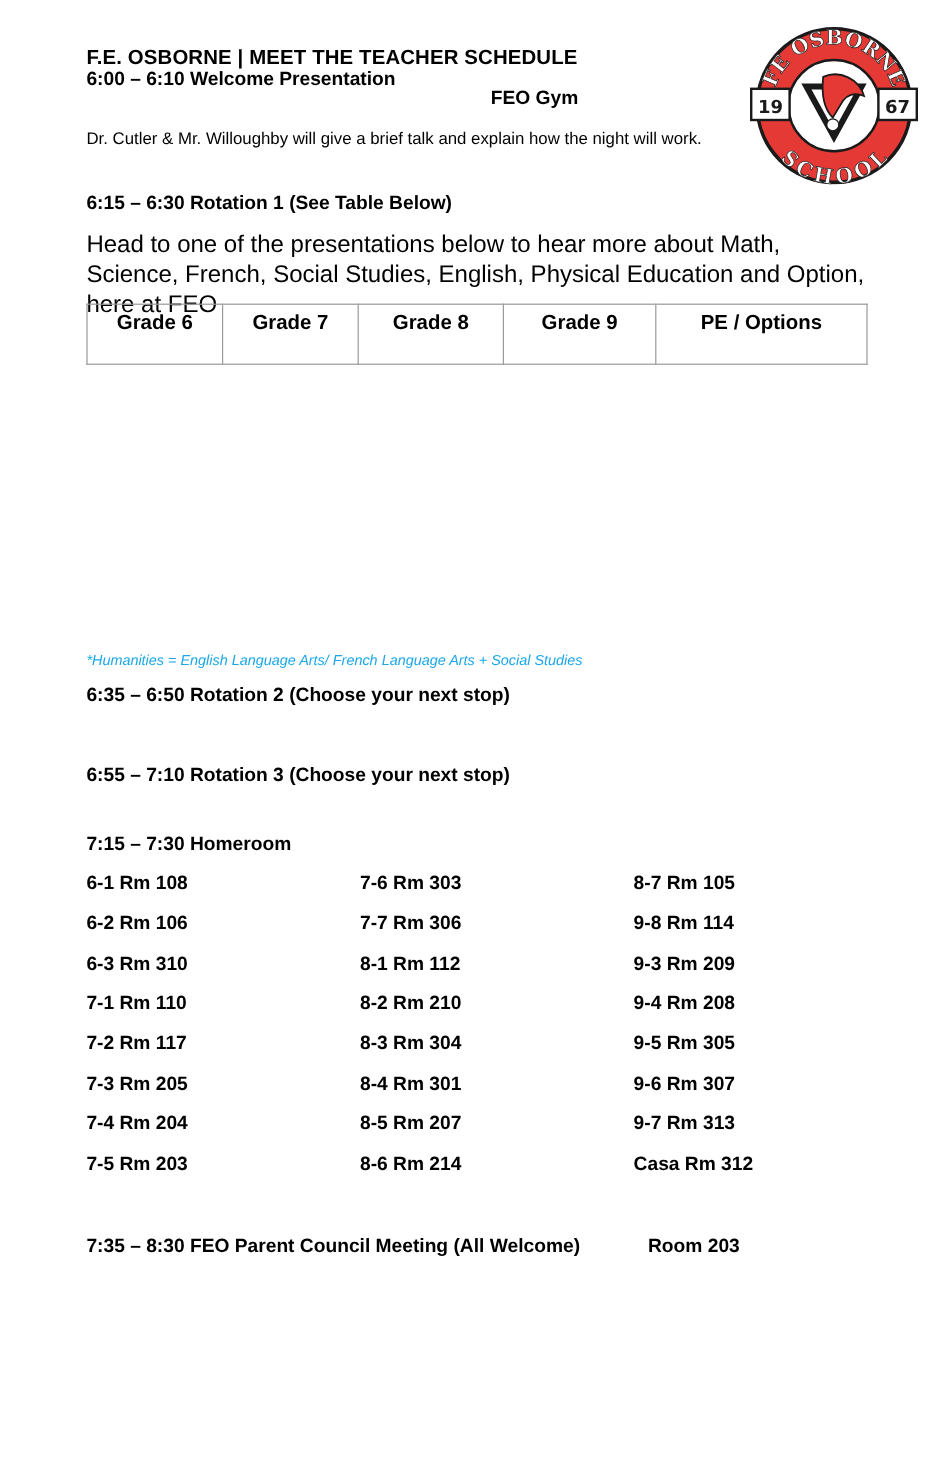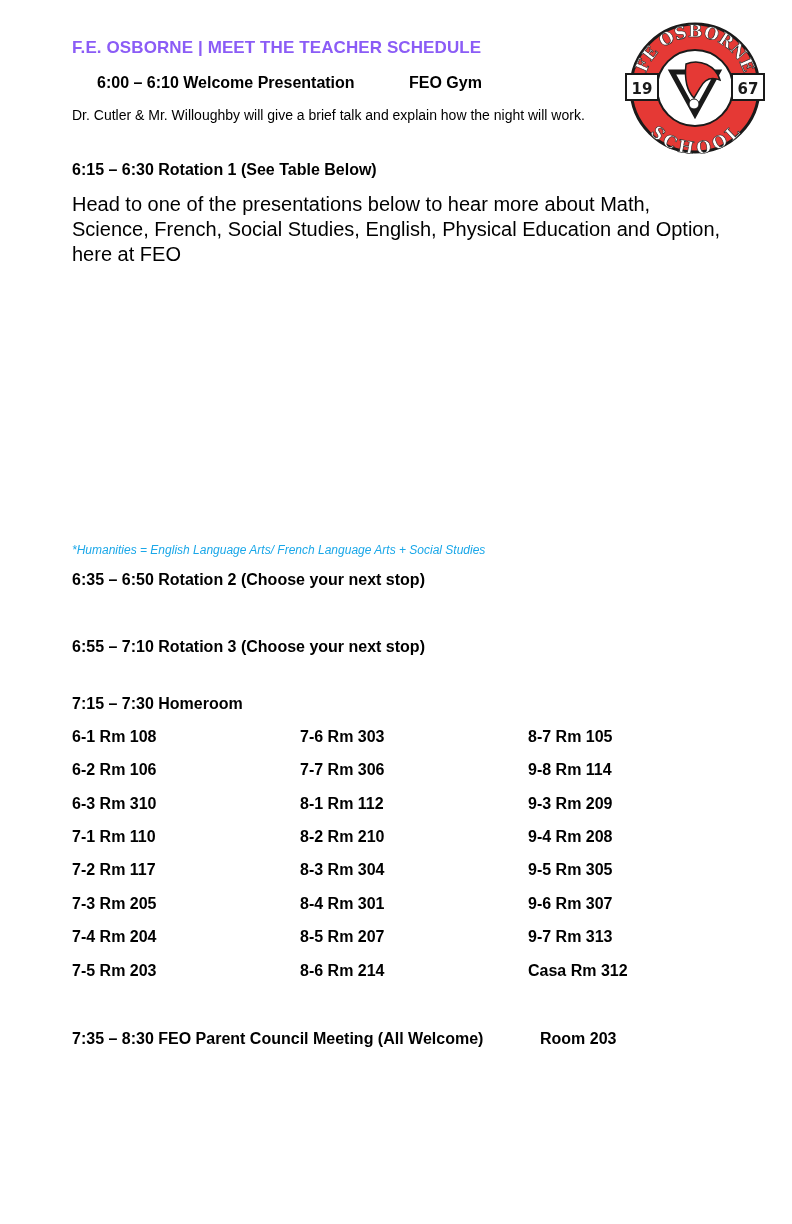--- a/index.html
+++ b/index.html
@@ -1,19 +1,19 @@
 <!DOCTYPE html>
 <html><head>
   <meta charset="utf-8">
   <style>
     html, body { margin: 0; padding: 0; background: #ffffff; }
     body { width: 792px; height: 1224px; position: relative; overflow: hidden;
       font-family: "Liberation Sans", sans-serif; color: #000; }
     .abs { position: absolute; }
-    .title { left: 72px; top: 38px; font-size: 17px; font-weight: bold; color: #8b5cf6; letter-spacing: 0.1px; }
+    .title { left: 72px; top: 38px; font-size: 17px; font-weight: bold; color: #000000; letter-spacing: 0.1px; }
     .h { font-size: 16px; font-weight: bold; white-space: nowrap; }
     .p { font-size: 14px; line-height: 23px; }
     .p2 { font-size: 20px; line-height: 25px; }
     .note { left: 72px; top: 543px; font-size: 12px; font-style: italic; color: #1aa7e8; }
     table.rot { position: absolute; left: 72px; top: 253px; border-collapse: collapse; }
     table.rot td { border: 1px solid #9a9a9a; text-align: center; vertical-align: top; padding: 0; }
     .th { font-size: 17px; font-weight: bold; line-height: 25px; padding-top: 2px !important; }
     .sub { font-size: 11px; font-weight: bold; margin-top: 14px; }
     .sub2 { font-size: 11px; font-weight: bold; margin-top: 30px; }
     .rm { font-size: 19px; font-weight: bold; margin-top: 14px; }
@@ -43,29 +43,36 @@
     </text>
     <text font-family="DejaVu Serif, serif" font-weight="bold" font-size="17" fill="#ffffff" stroke="#1a1a1a" stroke-width="0.6">
       <textPath href="#arcBot" startOffset="50%" text-anchor="middle" dominant-baseline="hanging">SCHOOL</textPath>
     </text>
     <path d="M 48 50 L 94 50 L 71 92 Z" fill="none" stroke="#1a1a1a" stroke-width="5"></path>
     <path d="M 62 42 C 76 36 92 44 96 58 C 86 54 80 58 76 66 L 70 76 C 64 70 60 60 62 42 Z" fill="#e53935" stroke="#1a1a1a" stroke-width="1.5"></path>
     <circle cx="70" cy="82" r="5" fill="#ffffff" stroke="#1a1a1a" stroke-width="1"></circle>
   </svg>
 </div>
 
-<div class="abs h" style="left:72px; top:74px;margin-left:25px;">6:00 – 6:10 Welcome Presentation</div>
+<div class="abs h" style="left:72px; top:58px;">6:00 – 6:10 Welcome Presentation</div>
 <div class="abs h" style="left:409px; top:74px;">FEO Gym</div>
 <div class="abs p" style="left:72px; top:104px; width:540px;">Dr. Cutler &amp; Mr. Willoughby will give a brief talk and explain how the night will work.</div>
 
 <div class="abs h" style="left:72px; top:161px;">6:15 – 6:30 Rotation 1 (See Table Below)</div>
 <div class="abs p2" style="left:72px; top:192px; width:650px;">Head to one of the presentations below to hear more about Math, Science, French, Social Studies, English, Physical Education and Option, here at FEO</div>
 
 <table class="rot">
   <tbody>
+      <tr style="height:50px;">
+    <td class="th" style="width:112px;">Grade 6</td>
+    <td class="th" style="width:112px;">Grade 7</td>
+    <td class="th" style="width:120px;">Grade 8</td>
+    <td class="th" style="width:126px;">Grade 9</td>
+    <td class="th" style="width:119px; padding:2px 28px 0 28px !important;">PE / Options</td>
+  </tr>
 </tbody>
   </table>
 
 <div class="abs note">*Humanities = English Language Arts/ French Language Arts + Social Studies</div>
 
 <div class="abs h" style="left:72px; top:571px;">6:35 – 6:50 Rotation 2 (Choose your next stop)</div>
 <div class="abs h" style="left:72px; top:638px;">6:55 – 7:10 Rotation 3 (Choose your next stop)</div>
 <div class="abs h" style="left:72px; top:695px;">7:15 – 7:30 Homeroom</div>
 
 <div class="hr-grid">

